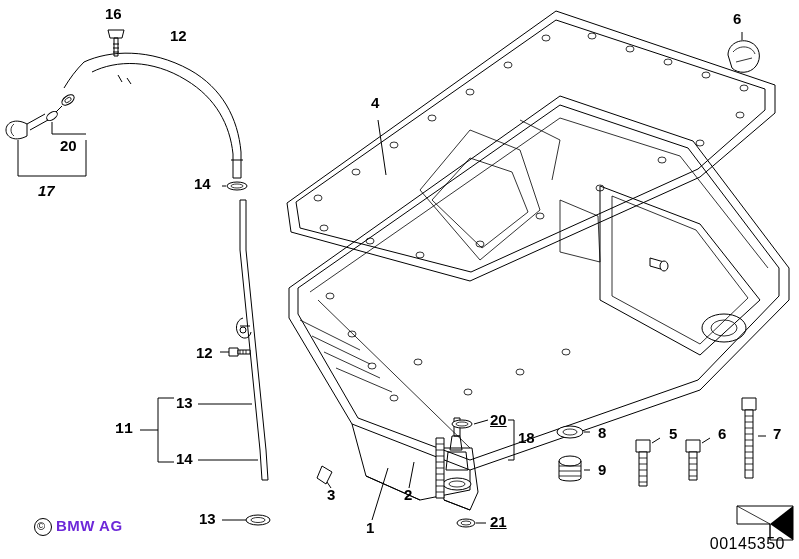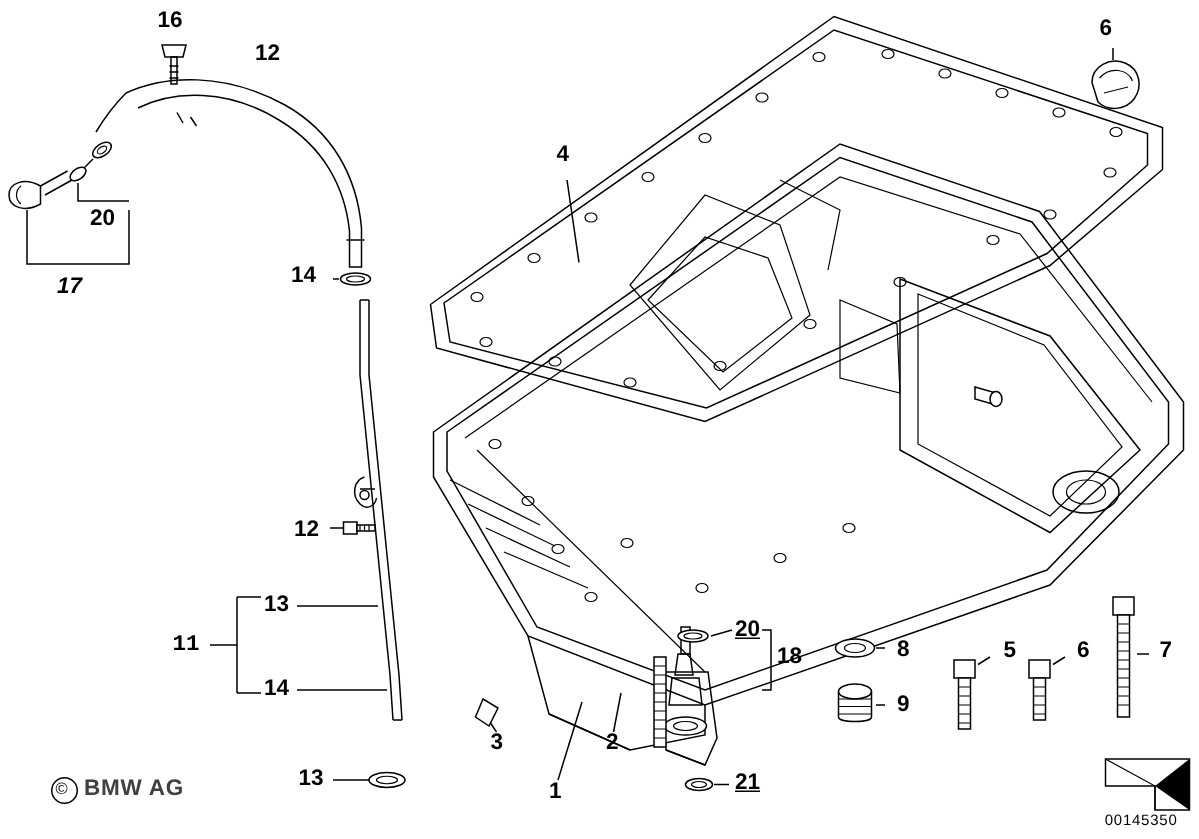--- a/index.html
+++ b/index.html
@@ -1,21 +1,21 @@
 <!DOCTYPE html>
 <html><head>
 <meta charset="utf-8">
 <style>
   html,body{margin:0;padding:0;background:#ffffff;}
   body{width:799px;height:559px;font-family:"Liberation Sans",sans-serif;overflow:hidden;}
   #sheet{position:relative;width:799px;height:559px;background:#ffffff;}
   .callout{position:absolute;font-weight:bold;font-size:15px;color:#000;line-height:1;white-space:nowrap;text-align:center;}
-  .brand{position:absolute;left:34px;top:517px;font-size:15px;font-weight:bold;letter-spacing:0.5px;color:#404040;}
+  .brand{position:absolute;left:34px;top:517px;font-size:15px;font-weight:bold;letter-spacing:0.5px;color:#6d28d9;}
   .brandmark{position:absolute;left:34px;top:518px;width:16px;height:16px;border:1.4px solid #000;border-radius:50%;}
-  .partno{position:absolute;right:14px;bottom:6px;font-size:10px;color:#000;letter-spacing:0.5px;}
+  .partno{position:absolute;right:14px;bottom:6px;font-size:16px;color:#000;letter-spacing:0.5px;}
   svg.line-art{position:absolute;left:0;top:0;width:799px;height:559px;}
   .lg{fill:none;stroke:#000;stroke-width:1;}
   .lg-thin{fill:none;stroke:#000;stroke-width:0.8;}
   .lg-fill{fill:#ffffff;stroke:#000;stroke-width:1;}
   .lead{fill:none;stroke:#000;stroke-width:1;}
 </style>
 </head>
 <body>
 
 <div id="sheet">

